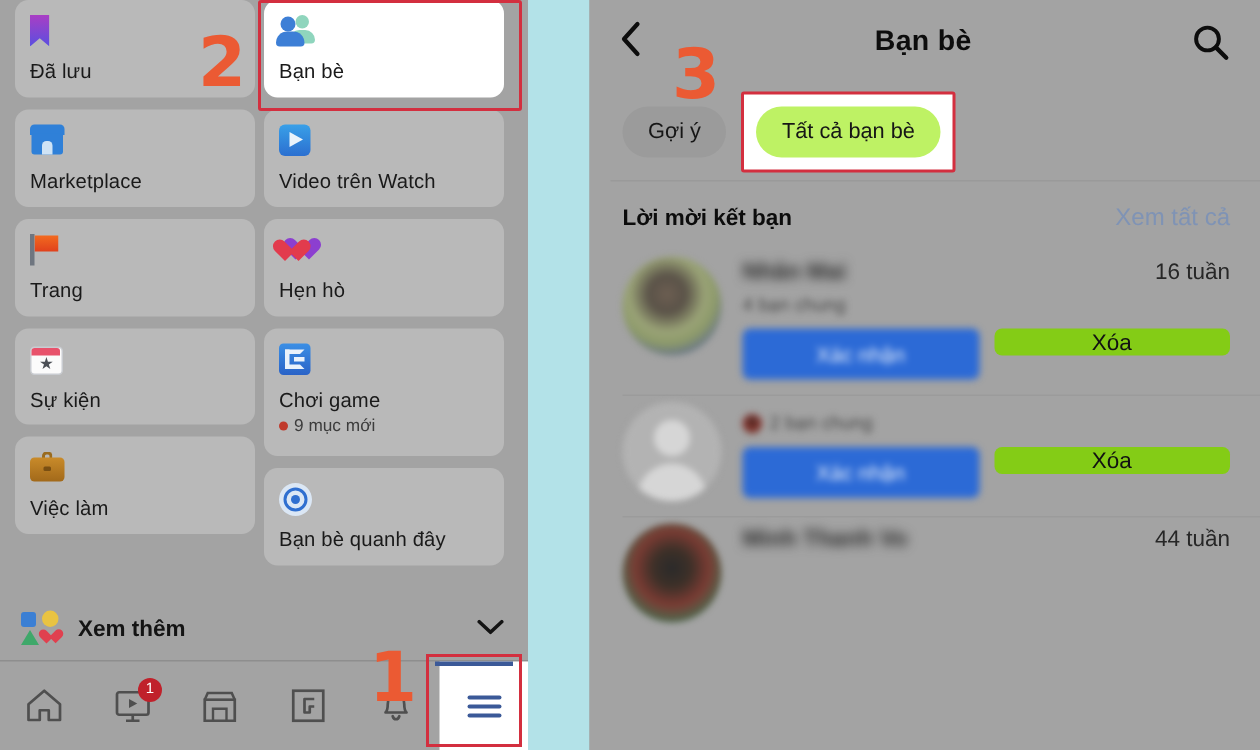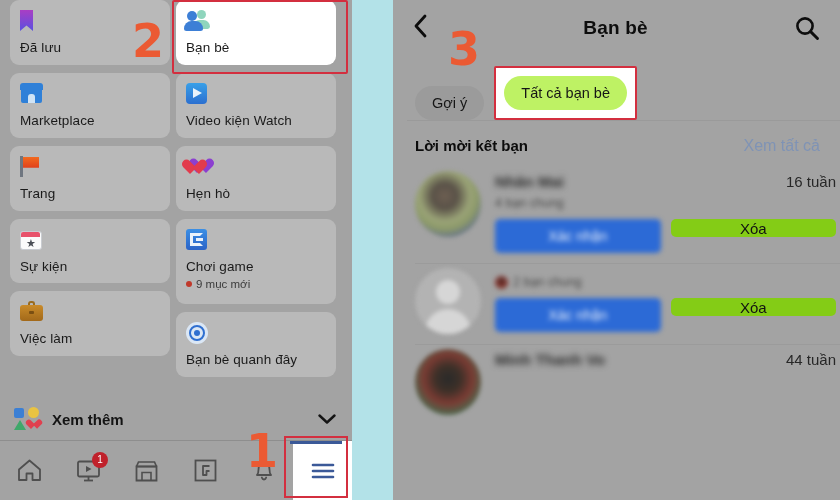--- a/index.html
+++ b/index.html
@@ -254,21 +254,21 @@
   }
   #back-icon { width: 24px; color: #0d0d0d; }
   #rp-title {
     flex: 1; text-align: center; font-size: 19px;
     font-weight: 600; color: #0d0d0d; letter-spacing: 0.2px;
   }
   #search-icon { width: 26px; display: flex; justify-content: flex-end; }
 
   #pill-row {
     position: relative; height: 64px;
-    display: flex; align-items: flex-end; padding-left: 22px; gap: 10px;
+    display: flex; align-items: center; padding-left: 22px; gap: 10px;
   }
   .pill {
     border-radius: 20px; font-size: 14.5px;
     padding: 9px 17px; color: #161616; white-space: nowrap;
   }
   #pill-suggest { background: #9b9b9b; }
   #pill-all { background: #bef264; }
   #pill-all-wrap {
     background: #fff; border: 2.5px solid #d32f3f; padding: 8px;
     border-radius: 2px; display: inline-block;
@@ -277,21 +277,21 @@
   #section-div { height: 1px; background: #9a9a9a; margin: 0 0 0 14px; }
 
   #section-head {
     display: flex; align-items: baseline;
     padding: 16px 20px 12px 22px;
   }
   #section-title { flex: 1; font-size: 15px; font-weight: 700; color: #0c0c0c; }
   #section-link { font-size: 16px; color: #7f93b5; }
 
   .friend-row {
-    display: flex; padding: 4px 4px 10px 22px; position: relative;
+    display: flex; padding: 4px 20px 10px 22px; position: relative;
   }
   .avatar {
     width: 66px; height: 66px; border-radius: 50%;
     flex: 0 0 66px; margin-right: 14px; position: relative;
     overflow: hidden;
     filter: blur(2.2px);
   }
   .avatar.a-photo {
     background: radial-gradient(circle at 45% 38%, #6d5f52 0%, #5a5248 22%, #9aa377 46%, #8d9a6a 60%, #5e6c8e 80%, #b9b9b9 100%);
   }
@@ -425,21 +425,21 @@
                 <div class="b2"></div>
             </div>
           </div>
           <div class="tile-label">Bạn bè</div>
         </div>
 
         <div class="tile">
           <div class="tile-icon">
             <div class="i-watch"></div>
           </div>
-          <div class="tile-label">Video kiện Watch</div>
+          <div class="tile-label">Video trên Watch</div>
         </div>
 
         <div class="tile">
           <div class="tile-icon">
             <div class="i-heart">
                 <div class="h hA"></div>
                 <div class="h hB"></div>
               </div>
           </div>
           <div class="tile-label">Hẹn hò</div>

